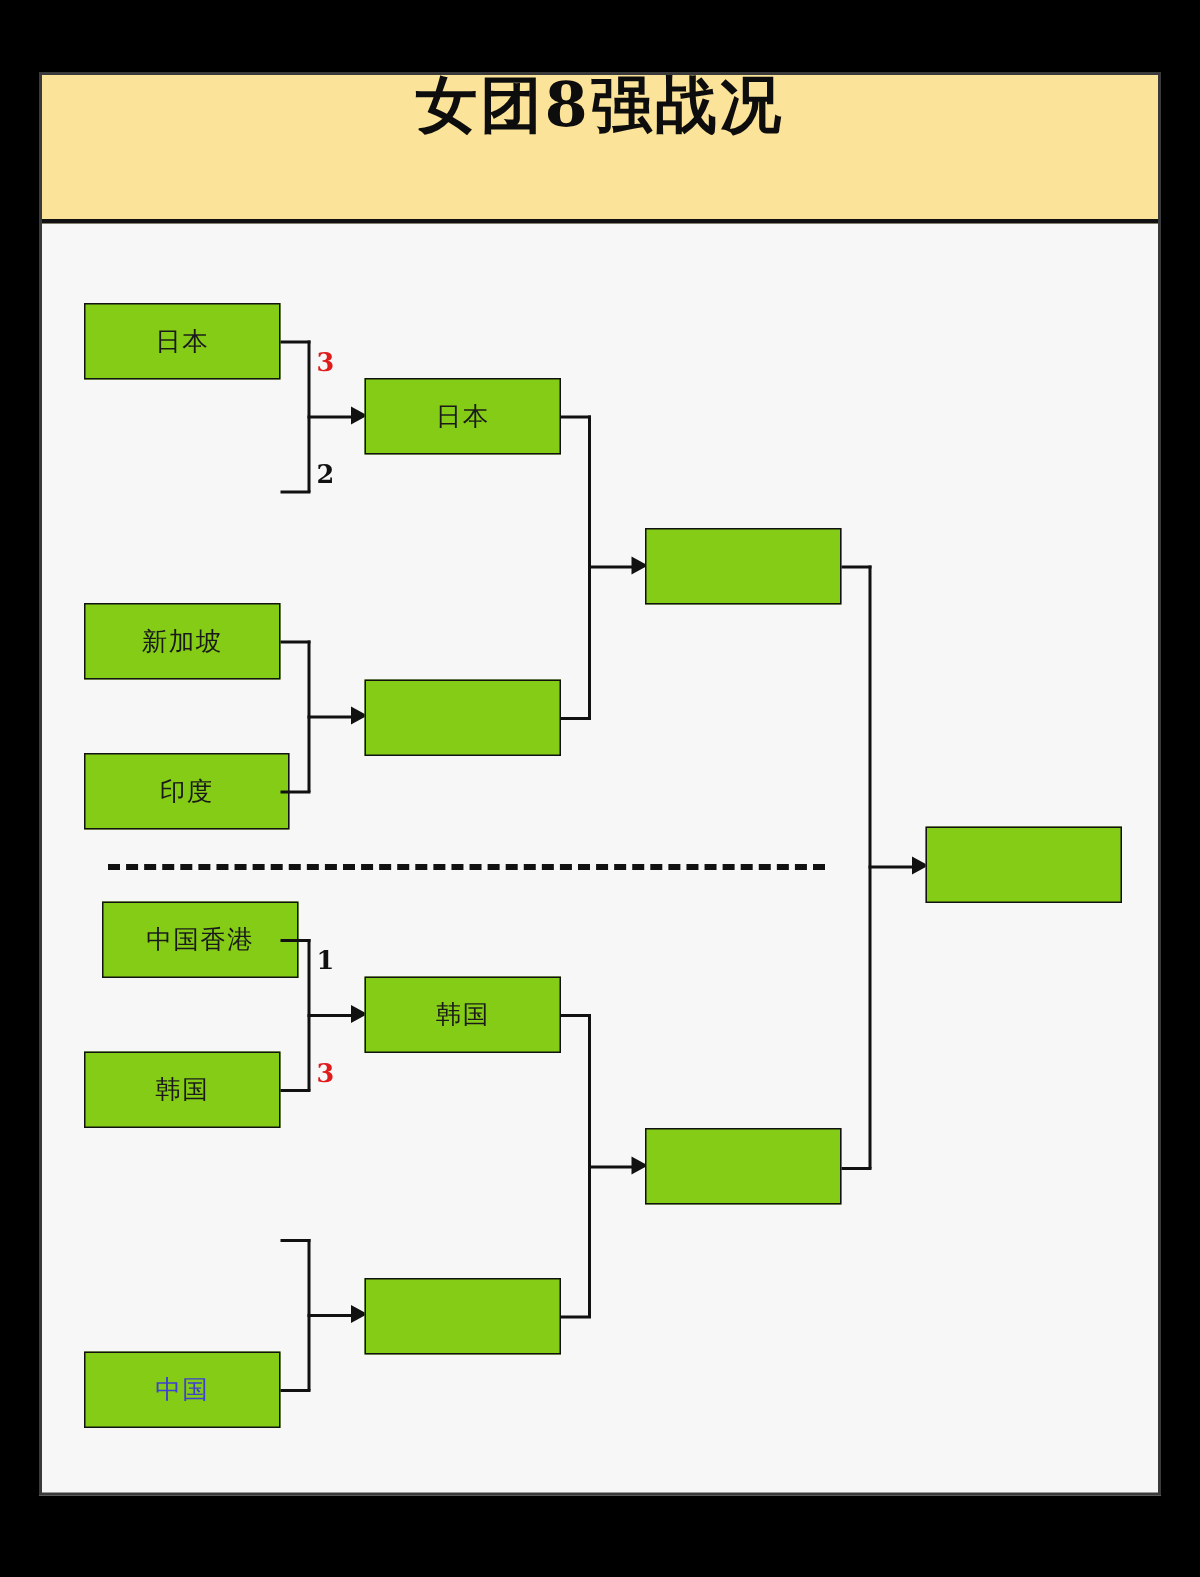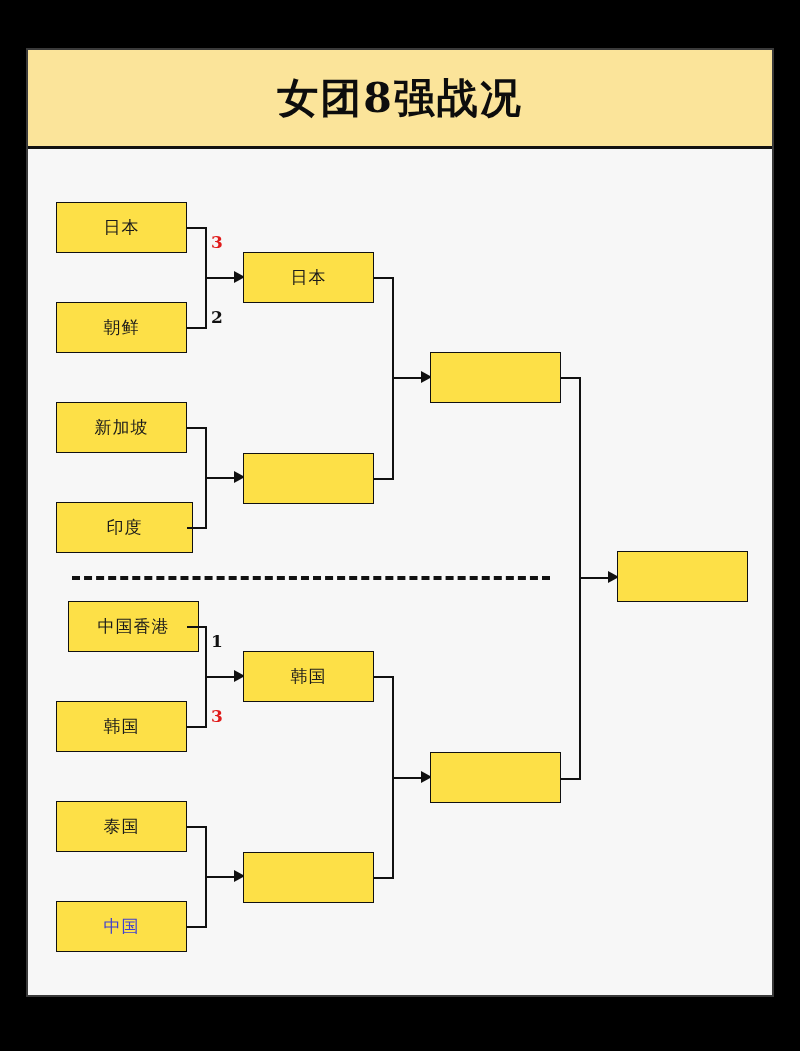--- a/index.html
+++ b/index.html
@@ -36,21 +36,21 @@
   .title-band {
     position: absolute;
     left: 0px;
     top: 0px;
     width: 744px;
     height: 99px;
     background: #fbe49a;
     border-bottom: 3px solid #111111;
     box-sizing: border-box;
     display: flex;
-    align-items: center;
+    align-items: flex-start;
     justify-content: center;
   }
   .title-text {
     font-family: "DejaVu Serif", "Liberation Serif", serif;
     font-size: 41px;
     font-weight: 700;
     color: #0d0d0d;
     letter-spacing: 2px;
     line-height: 1;
   }
@@ -61,21 +61,21 @@
     left: 0;
     top: 99px;
     width: 744px;
     height: 846px;
   }
 
   
   .box {
     position: absolute;
     box-sizing: border-box;
-    background: #fde047;
+    background: #84cc16;
     border: 1.6px solid #111111;
     display: flex;
     align-items: center;
     justify-content: center;
     font-family: "DejaVu Serif", "Liberation Serif", serif;
     font-size: 17px;
     color: #1a1a1a;
     letter-spacing: 1px;
     white-space: nowrap;
   }
@@ -125,21 +125,20 @@
   <div class="page">
 
     <div class="title-band">
       <div class="title-text">女团8强战况</div>
     </div>
 
     <div class="canvas">
 
       <div class="box" style="left:28px;  top:53px;  width:131px; height:51px;">日本</div>
 
-      <div class="box" style="left:28px;  top:153px; width:131px; height:51px;">朝鲜</div>
 
       <div class="ln h" style="left:159px; top:78px;  width:20px;"></div>
       <div class="ln h" style="left:159px; top:178px; width:20px;"></div>
       <div class="ln v" style="left:177px; top:78px;  height:101px;"></div>
       <div class="ln h" style="left:177px; top:128px; width:33px;"></div>
       <div class="arrow" style="left:206px; top:122px;"></div>
 
       <div class="score win" style="left:183px; top:85px;">3</div>
       <div class="score" style="left:183px; top:160px;">2</div>
 
@@ -178,21 +177,20 @@
       <div class="ln h" style="left:159px; top:577px; width:20px;"></div>
       <div class="ln v" style="left:177px; top:477px; height:101px;"></div>
       <div class="ln h" style="left:177px; top:527px; width:33px;"></div>
       <div class="arrow" style="left:206px; top:521px;"></div>
 
       <div class="score" style="left:183px; top:484px;">1</div>
       <div class="score win" style="left:183px; top:559px;">3</div>
 
       <div class="box" style="left:215px; top:502px; width:131px; height:51px;">韩国</div>
 
-      <div class="box" style="left:28px;  top:652px; width:131px; height:51px;">泰国</div>
 
       <div class="box blue" style="left:28px;  top:752px; width:131px; height:51px;">中国</div>
 
       <div class="ln h" style="left:159px; top:677px; width:20px;"></div>
       <div class="ln h" style="left:159px; top:777px; width:20px;"></div>
       <div class="ln v" style="left:177px; top:677px; height:101px;"></div>
       <div class="ln h" style="left:177px; top:727px; width:33px;"></div>
       <div class="arrow" style="left:206px; top:721px;"></div>
 
       <div class="score win" style="left:183px; top:684px;"></div>

